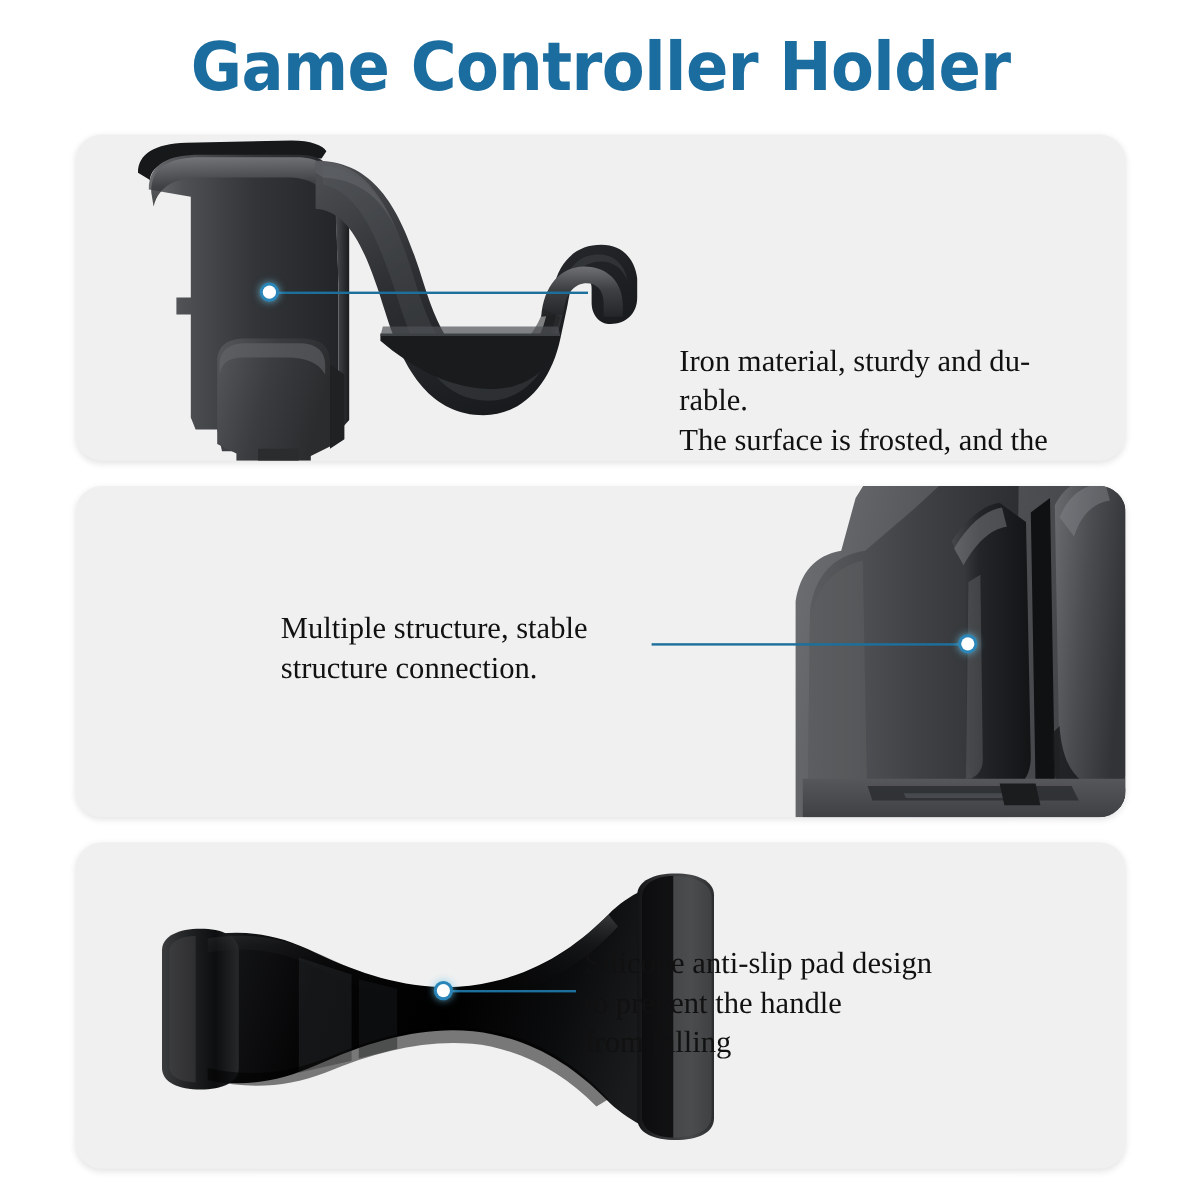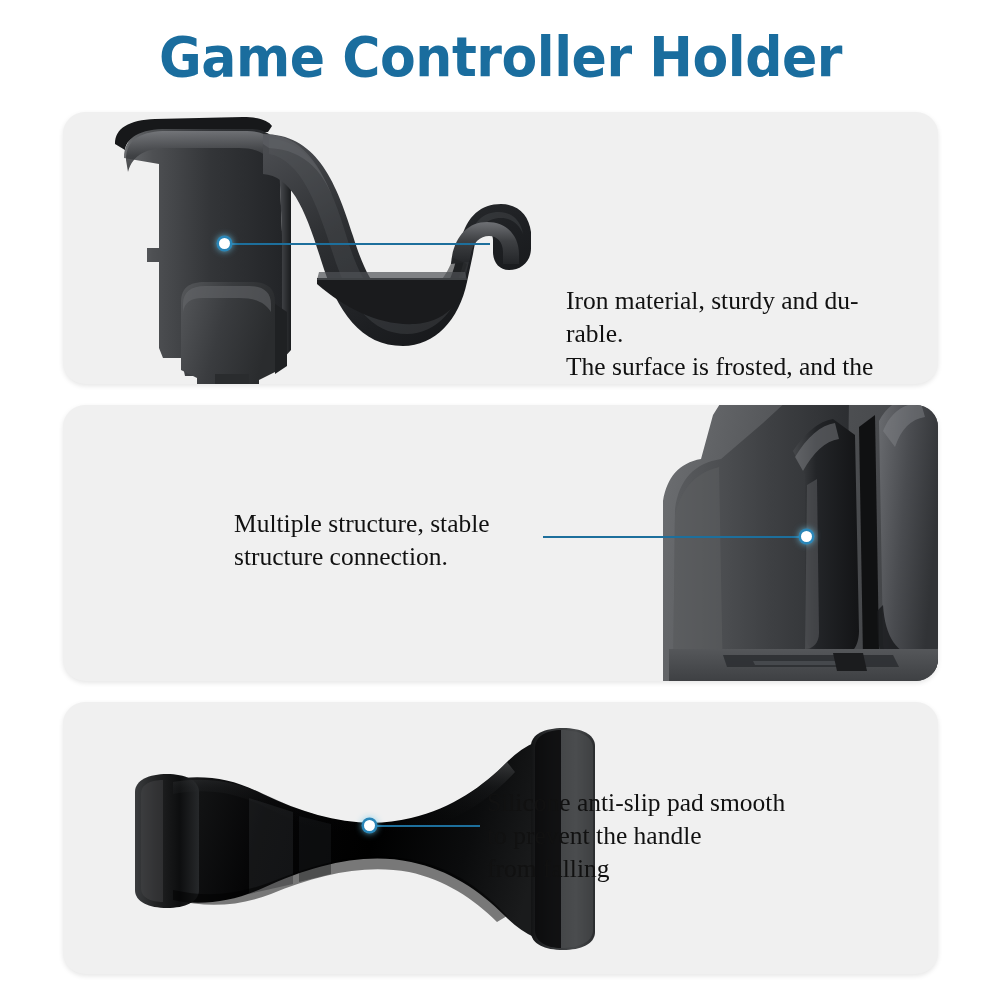--- a/index.html
+++ b/index.html
@@ -306,17 +306,17 @@
     <path d="M186,96 L230,110 L230,182 L186,192 Z" fill="#34363a" opacity="0.35"></path>
     <path d="M236,114 L268,122 L268,172 L236,180 Z" fill="#1c1e20" opacity="0.4"></path>
 
     <path d="M110,188 C146,196 176,192 208,180 C256,160 302,148 350,158
              C390,166 420,188 444,214 L434,220
              C410,196 382,178 346,170 C302,162 256,172 208,192
              C176,204 146,206 110,198 Z" fill="#000000" opacity="0.5"></path>
   </svg>
 
 </div>
-<div class="callout-text" id="text-3">Silicone anti-slip pad smooth
+<div class="callout-text" id="text-3">Silicone anti-slip pad design
  to prevent the handle
 from falling</div>
 <div class="leader-line" id="line-3"></div>
 <div class="leader-dot" id="dot-3"></div>
 
 </body></html>

